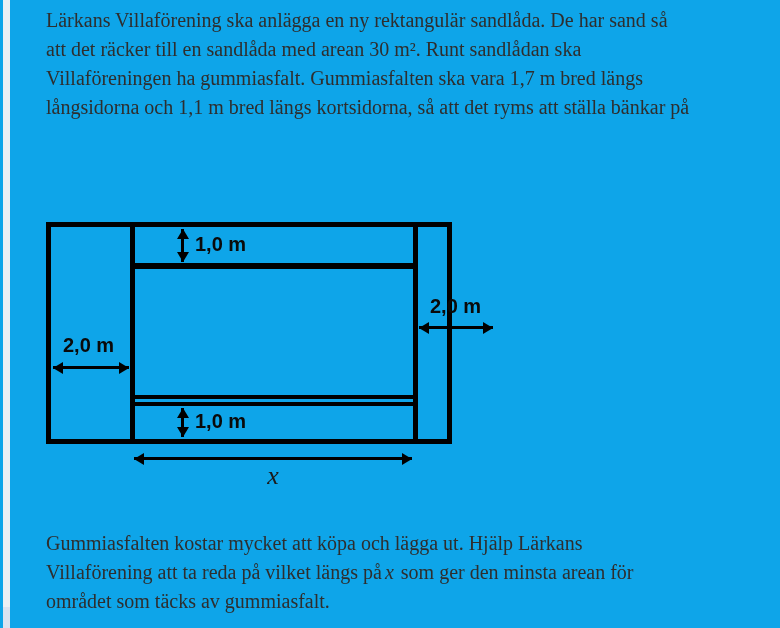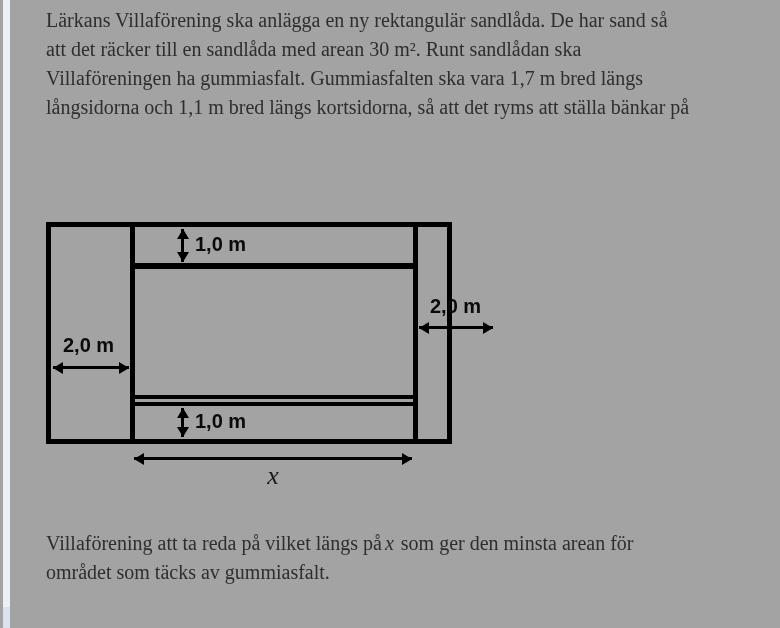--- a/index.html
+++ b/index.html
@@ -1,17 +1,17 @@
 <!DOCTYPE html>
 <html><head>
 <meta charset="utf-8">
 <style>
   html,body{margin:0;padding:0;}
   .screen{
-    position:relative;width:780px;height:628px;background:#a3a3a3;
+    position:relative;width:780px;height:628px;background:#0ea5e9;
     overflow:hidden;font-family:"Liberation Serif",serif;
   }
   
   .scroll-track{position:absolute;left:3px;top:0;width:7px;height:628px;background:#edf0f4;}
   .scroll-thumb{position:absolute;left:3px;top:607px;width:7px;height:21px;background:#dce3f0;}
 
   
   .para{position:absolute;left:46px;color:#2e2e2e;font-size:20px;line-height:29px;}
   .para1{top:6px;}
   .para2{top:529px;}
@@ -93,17 +93,18 @@
     <div class="dim dim-top">1,0 m</div>
     <div class="dim dim-bottom">1,0 m</div>
     <div class="dim dim-left">2,0 m</div>
     <div class="dim dim-right">2,0 m</div>
   </div>
 
   <div class="arr-h arr-x"></div>
   <div class="x-label">x</div>
 
   <div class="para para2">
+    <div class="tline">Gummiasfalten kostar mycket att köpa och lägga ut. Hjälp Lärkans</div>
     <div class="tline"><span>Villaförening att ta reda på vilket längs på</span><span class="mathx">x</span><span>som ger den minsta arean för</span></div>
     <div class="tline">området som täcks av gummiasfalt.</div>
   </div>
 
 </div>
 
 </body></html>

